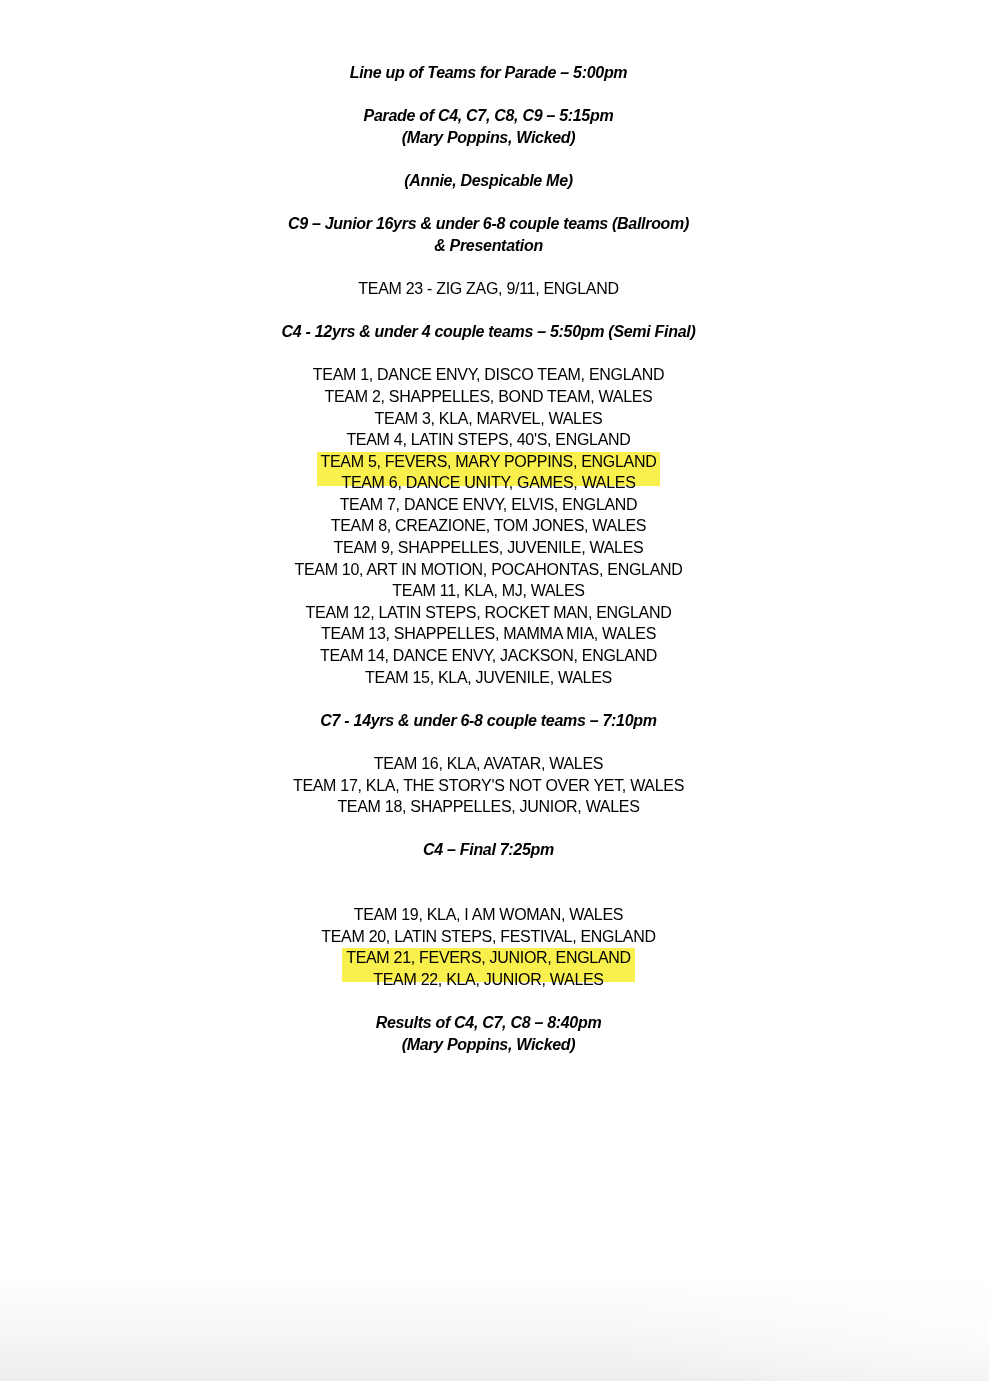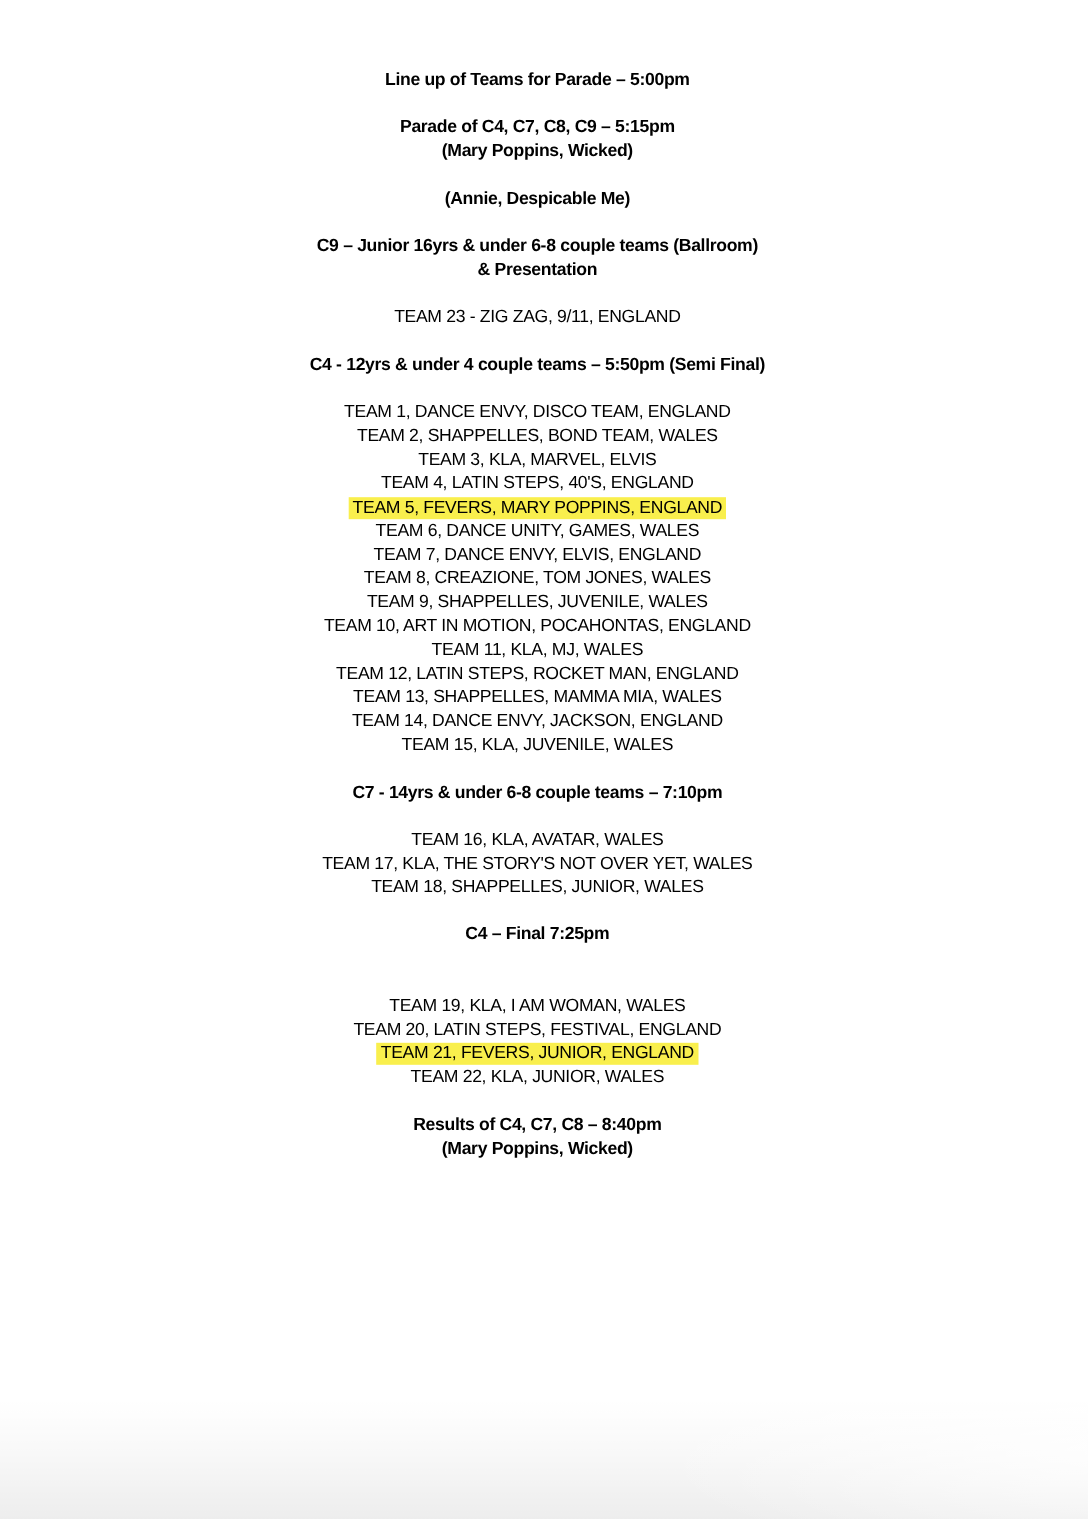--- a/index.html
+++ b/index.html
@@ -29,23 +29,24 @@
     font-size: 16px;
     line-height: 21.6px;
     letter-spacing: -0.3px;
   }
   .line {
     height: 21.6px;
     white-space: nowrap;
   }
   .txt.bold {
     font-weight: bold;
+    font-style: italic;
   }
   .txt.hl {
-    padding: 1px 4px 2px 4px;
+    padding: 1px 4px 16px 4px;
   }
   .bottom-shade {
     position: absolute;
     left: 0;
     right: 0;
     bottom: 0;
     height: 110px;
     pointer-events: none;
     background:
       radial-gradient(60% 130% at 103% 45%, rgba(255,255,255,0.85), rgba(255,255,255,0) 72%),
@@ -66,21 +67,21 @@
       <div class="line"></div>
       <div class="line"><span class="txt bold">C9 – Junior 16yrs &amp; under 6-8 couple teams (Ballroom)</span></div>
       <div class="line"><span class="txt bold">&amp; Presentation</span></div>
       <div class="line"></div>
       <div class="line"><span class="txt">TEAM 23 - ZIG ZAG, 9/11, ENGLAND</span></div>
       <div class="line"></div>
       <div class="line"><span class="txt bold">C4 - 12yrs &amp; under 4 couple teams – 5:50pm (Semi Final)</span></div>
       <div class="line"></div>
       <div class="line"><span class="txt">TEAM 1, DANCE ENVY, DISCO TEAM, ENGLAND</span></div>
       <div class="line"><span class="txt">TEAM 2, SHAPPELLES, BOND TEAM, WALES</span></div>
-      <div class="line"><span class="txt">TEAM 3, KLA, MARVEL, ELVIS</span></div>
+      <div class="line"><span class="txt">TEAM 3, KLA, MARVEL, WALES</span></div>
       <div class="line"><span class="txt">TEAM 4, LATIN STEPS, 40'S, ENGLAND</span></div>
       <div class="line"><span class="txt hl" style="background: rgb(249, 239, 77);">TEAM 5, FEVERS, MARY POPPINS, ENGLAND</span></div>
       <div class="line"><span class="txt">TEAM 6, DANCE UNITY, GAMES, WALES</span></div>
       <div class="line"><span class="txt">TEAM 7, DANCE ENVY, ELVIS, ENGLAND</span></div>
       <div class="line"><span class="txt">TEAM 8, CREAZIONE, TOM JONES, WALES</span></div>
       <div class="line"><span class="txt">TEAM 9, SHAPPELLES, JUVENILE, WALES</span></div>
       <div class="line"><span class="txt">TEAM 10, ART IN MOTION, POCAHONTAS, ENGLAND</span></div>
       <div class="line"><span class="txt">TEAM 11, KLA, MJ, WALES</span></div>
       <div class="line"><span class="txt">TEAM 12, LATIN STEPS, ROCKET MAN, ENGLAND</span></div>
       <div class="line"><span class="txt">TEAM 13, SHAPPELLES, MAMMA MIA, WALES</span></div>

